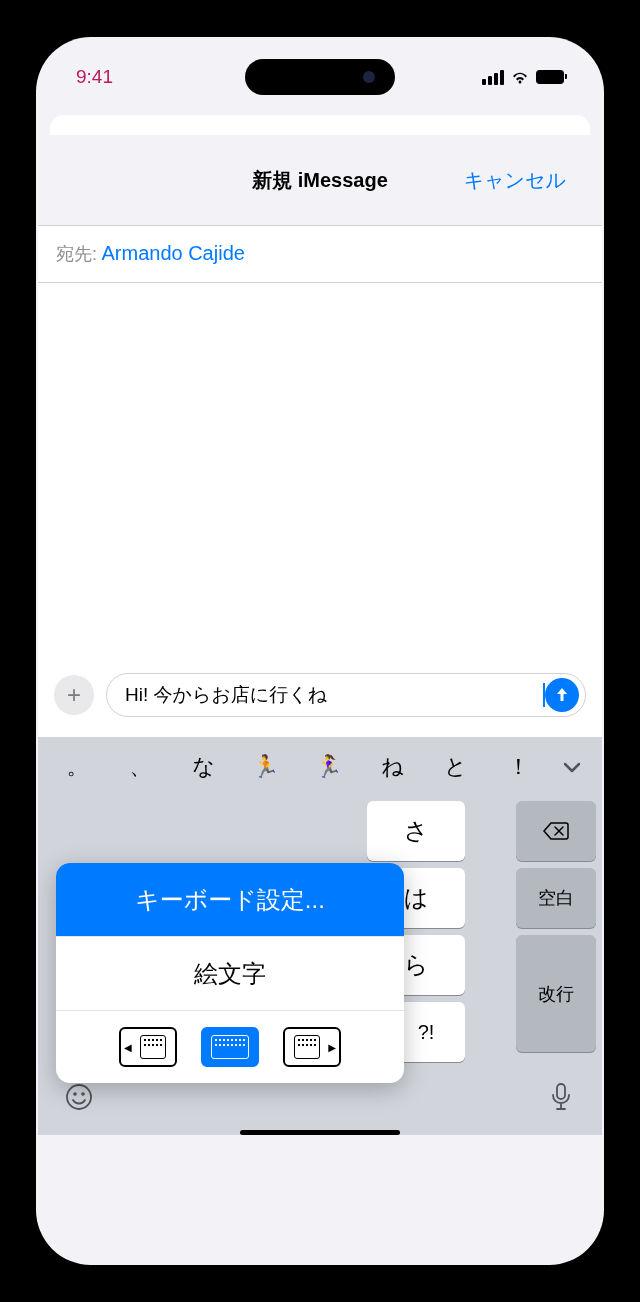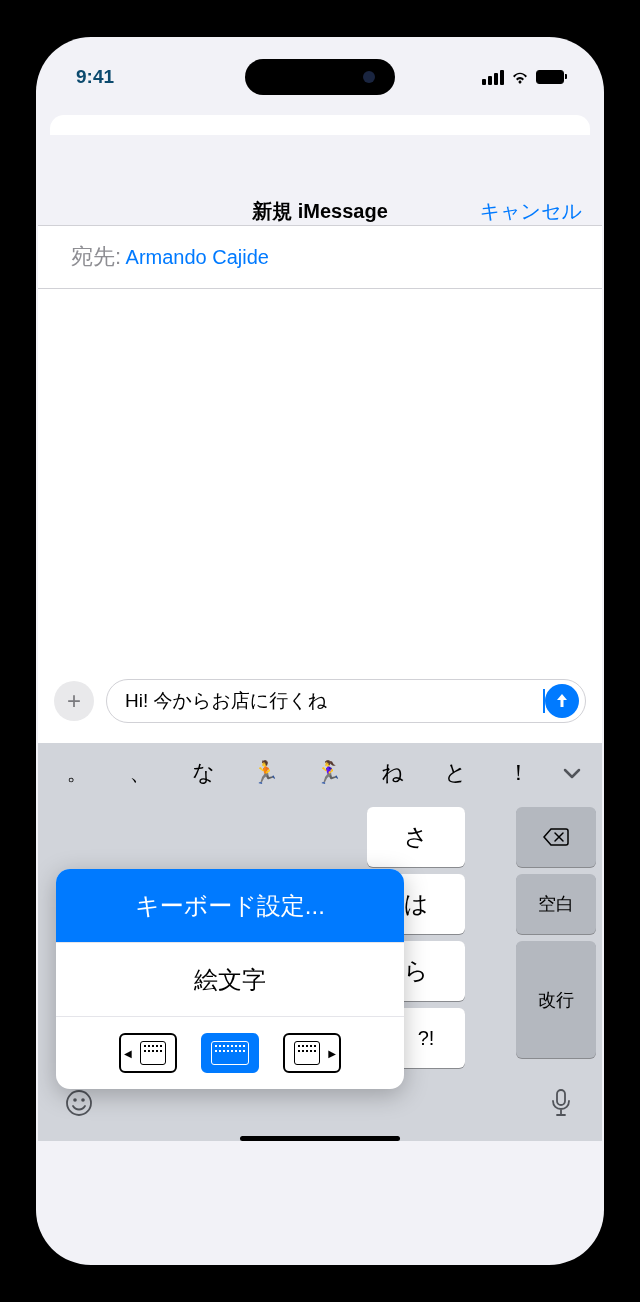--- a/index.html
+++ b/index.html
@@ -2,39 +2,39 @@
 <html><head>
   <meta charset="utf-8">
   <style>
     * { margin: 0; padding: 0; box-sizing: border-box; font-family: -apple-system, BlinkMacSystemFont, "Helvetica Neue", sans-serif; }
     body { background: #000; width: 640px; height: 1302px; display: flex; align-items: center; justify-content: center; }
     .phone-frame { width: 600px; height: 1260px; background: #000; border-radius: 70px; padding: 16px; position: relative; }
     .phone-screen { width: 100%; height: 100%; background: #f2f2f7; border-radius: 55px; overflow: hidden; position: relative; }
     .notch { position: absolute; top: 22px; left: 50%; transform: translateX(-50%); width: 150px; height: 36px; background: #000; border-radius: 20px; z-index: 100; }
     .notch::after { content: ''; position: absolute; right: 20px; top: 50%; transform: translateY(-50%); width: 12px; height: 12px; background: #1a2540; border-radius: 50%; }
     .status-bar { display: flex; justify-content: space-between; align-items: center; padding: 20px 40px 0; height: 60px; }
-    .status-time { font-size: 19px; font-weight: 700; color: #0c4a6e; }
+    .status-time { font-size: 19px; font-weight: 400; color: #be185d; }
     .status-icons { display: flex; gap: 6px; align-items: center; }
     .cellular { display: flex; gap: 2px; align-items: flex-end; }
     .cellular span { width: 4px; background: #000; border-radius: 1px; }
     .cellular span:nth-child(1) { height: 6px; }
     .cellular span:nth-child(2) { height: 9px; }
     .cellular span:nth-child(3) { height: 12px; }
     .cellular span:nth-child(4) { height: 15px; }
     .wifi-icon { width: 20px; height: 15px; }
     .battery-icon { width: 28px; height: 14px; border: 1.5px solid #000; border-radius: 3px; position: relative; }
     .battery-icon::after { content: ''; position: absolute; right: -4px; top: 3px; width: 2px; height: 5px; background: #000; border-radius: 0 1px 1px 0; }
     .battery-fill { width: 100%; height: 100%; background: #000; border-radius: 1px; }
     .modal-back { background: #fff; margin: 18px 14px 0; height: 20px; border-radius: 14px 14px 0 0; }
     .modal { background: #f2f2f7; margin: 0 2px; border-radius: 14px 14px 0 0; overflow: hidden; }
-    .nav-bar { display: flex; align-items: flex-end; justify-content: center; position: relative; height: 90px; padding: 0 20px; }
+    .nav-bar { display: flex; align-items: center; justify-content: center; position: relative; height: 90px; padding: 0 20px; }
     .nav-title { font-size: 20px; font-weight: 600; color: #000; }
-    .nav-cancel { position: absolute; right: 20px; font-size: 20px; color: #007aff; }
+    .nav-cancel { position: absolute; right: 36px; font-size: 20px; color: #007aff; }
     .recipient-bar { background: #fff; padding: 16px 18px; border-top: 0.5px solid #d1d1d6; border-bottom: 0.5px solid #d1d1d6; }
-    .recipient-label { font-size: 22px; color: #8e8e93; margin-left: 15px; }
+    .recipient-label { font-size: 18px; color: #8e8e93; }
     .recipient-name { font-size: 20px; color: #007aff; }
     .conversation { background: #fff; height: 380px; }
     .compose-area { background: #fff; display: flex; align-items: center; gap: 12px; padding: 10px 16px 20px; }
     .plus-btn { width: 40px; height: 40px; background: #e9e9eb; border-radius: 50%; display: flex; align-items: center; justify-content: center; font-size: 24px; color: #7a7a7e; }
     .input-wrapper { flex: 1; background: #fff; border: 1px solid #d1d1d6; border-radius: 22px; display: flex; align-items: center; padding: 6px 6px 6px 18px; height: 44px; }
     .input-text { flex: 1; font-size: 19px; color: #000; }
     .cursor { display: inline-block; width: 2px; height: 24px; background: #007aff; vertical-align: middle; margin-left: 1px; }
     .send-btn { width: 34px; height: 34px; background: #007aff; border-radius: 50%; display: flex; align-items: center; justify-content: center; }
     .keyboard { background: #d1d4da; position: relative; }
     .suggestion-bar { display: flex; align-items: center; height: 60px; padding: 0 8px; }

